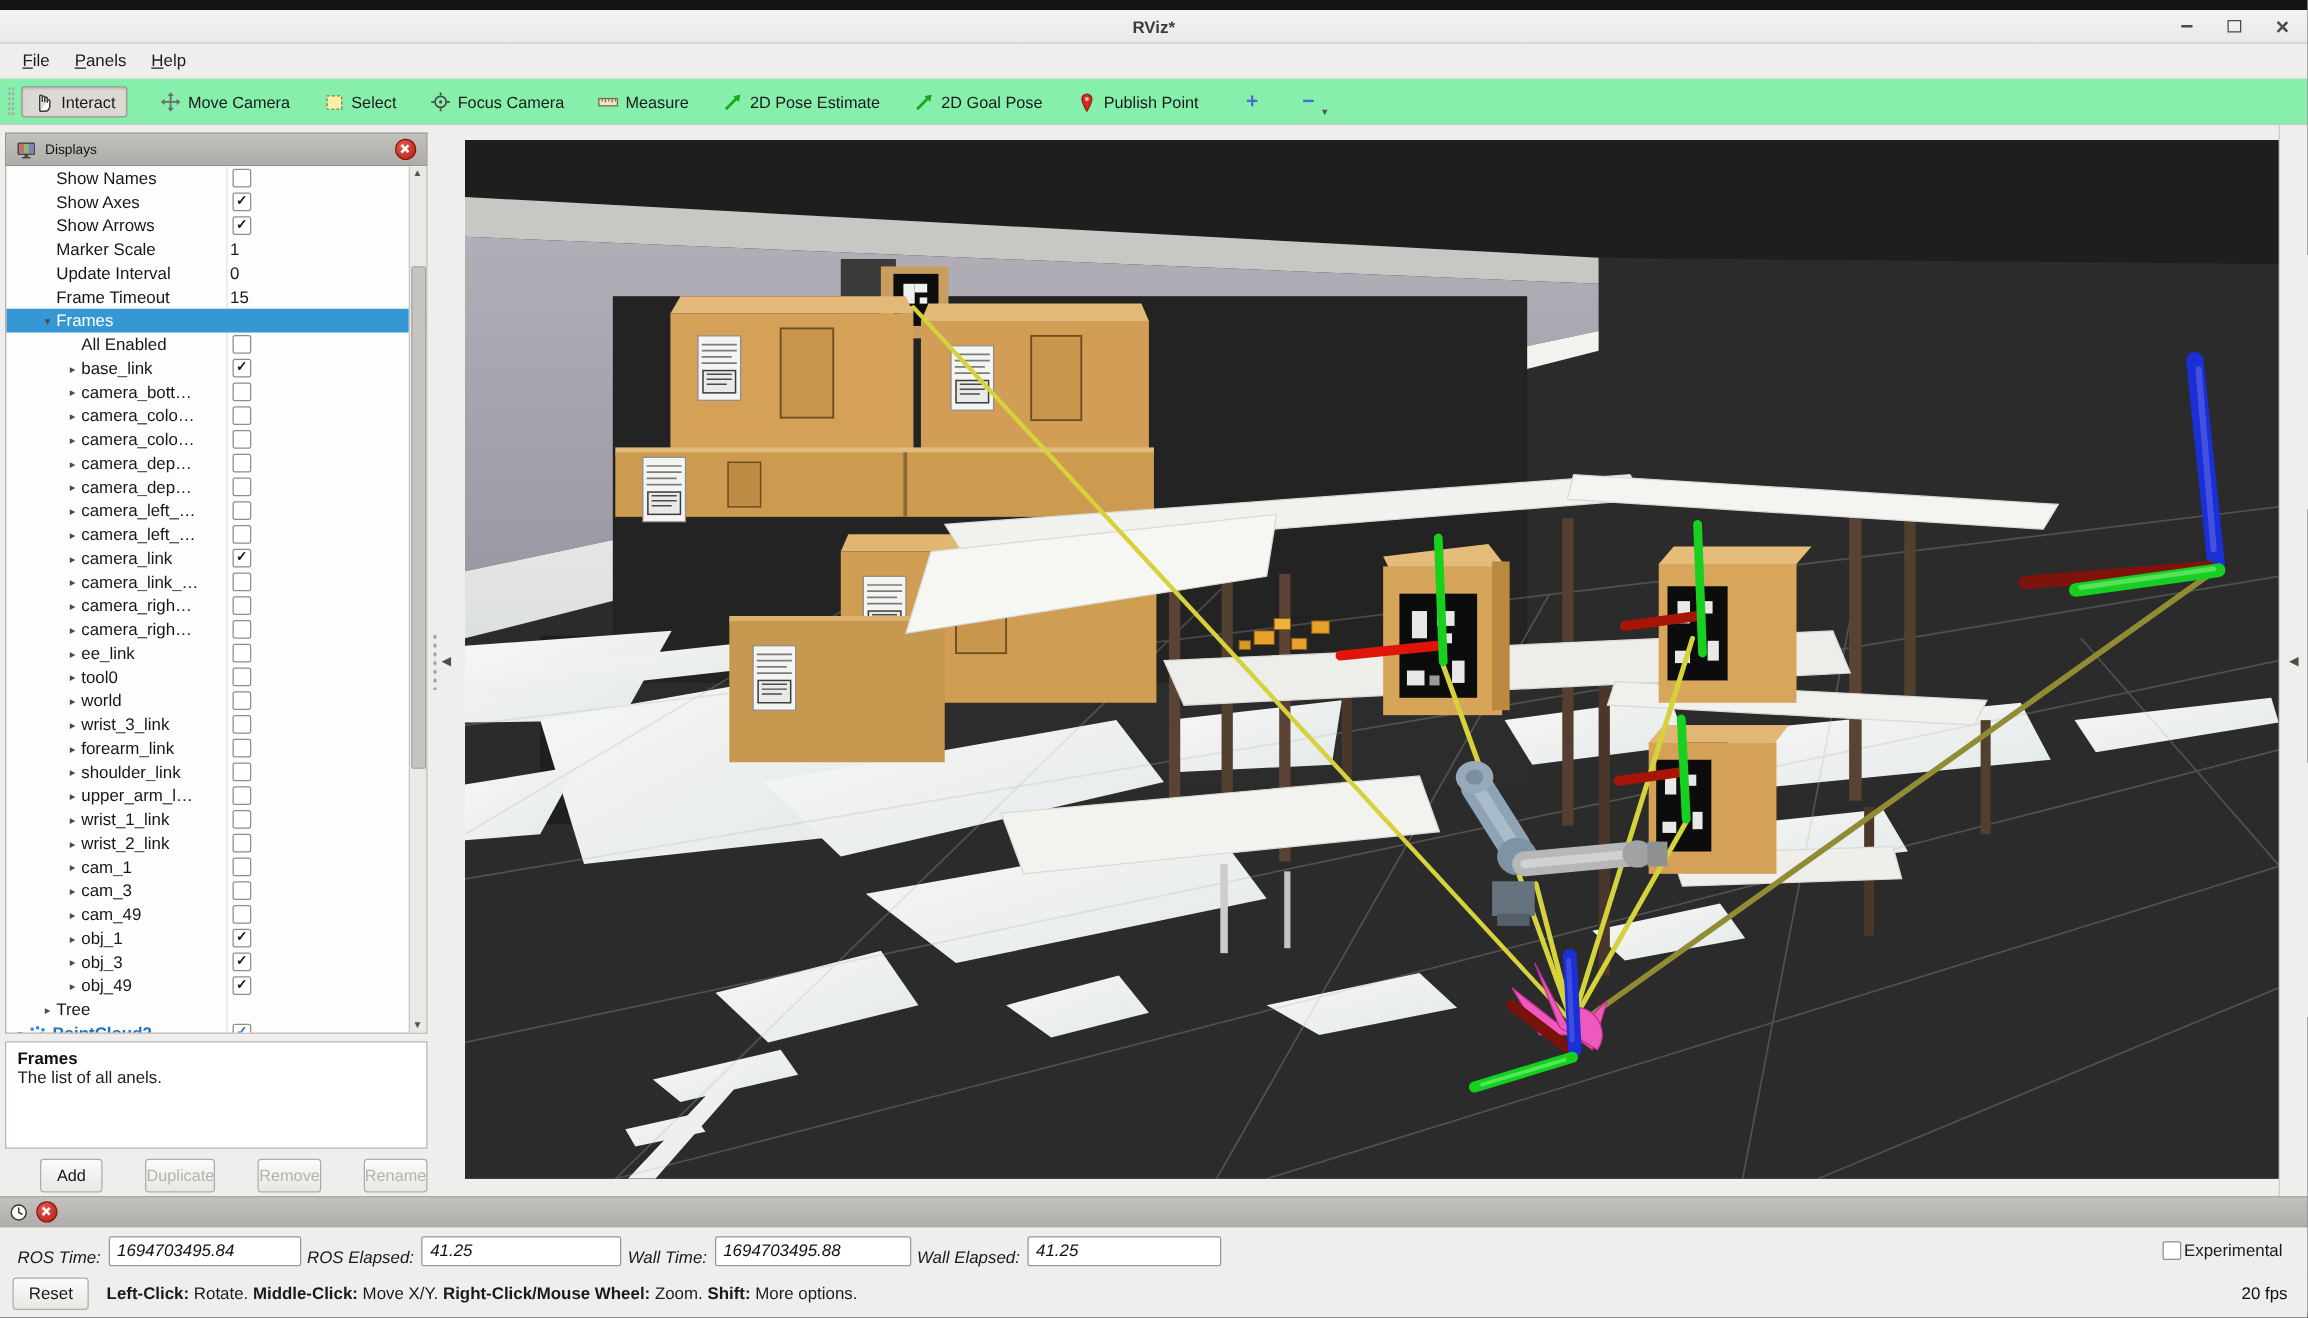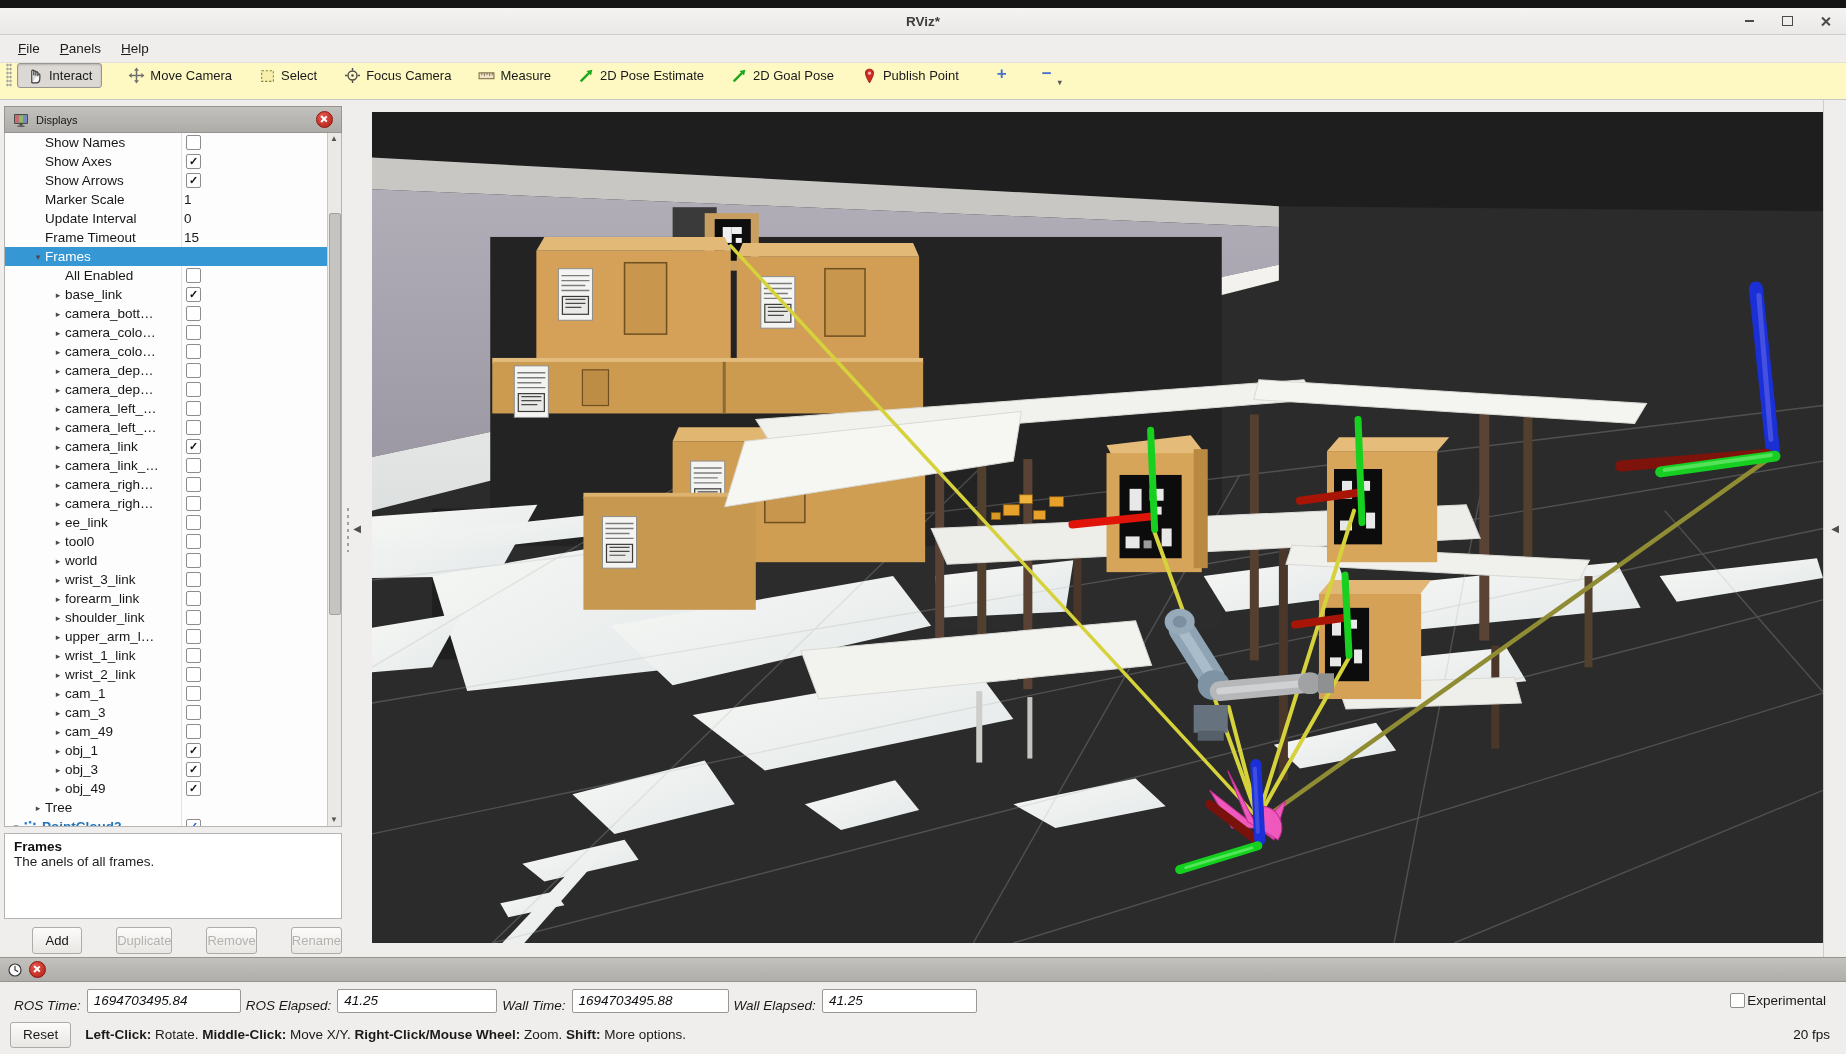--- a/index.html
+++ b/index.html
@@ -19,21 +19,21 @@
   .wclose{position:relative;width:11px;height:11px;display:inline-block;}
   .wclose:before,.wclose:after{content:"";position:absolute;left:5px;top:0;width:1.6px;height:11px;background:#4a4a4a;}
   .wclose:before{transform:rotate(45deg);} .wclose:after{transform:rotate(-45deg);}
 
   
   .menubar{height:27px;background:#f0eeec;display:flex;align-items:center;padding-left:8px;border-bottom:1px solid #e2e0dd;}
   .menu-item{font-size:13.5px;padding:2px 10px;color:#1c1c1c;}
   .menu-item u{text-decoration:underline;}
 
   
-  .toolbar{height:36px;background:#fef9c3;border-bottom:1px solid #c9c7c4;display:flex;align-items:flex-start;padding-left:4px;}
+  .toolbar{height:36px;background:#86efac;border-bottom:1px solid #c9c7c4;display:flex;align-items:center;padding-left:4px;}
   .tb-handle{width:6px;height:24px;margin:0 5px 0 2px;background-image:radial-gradient(#a9a7a4 1px,transparent 1.2px);background-size:3px 4px;}
   .tool{display:flex;align-items:center;gap:5px;padding:3px 9px;margin-right:7px;font-size:13px;border:1px solid transparent;border-radius:3px;}
   .tool.active{background:#dcd9d5;border-color:#98948f;box-shadow:inset 0 1px 2px rgba(0,0,0,.18);margin-right:16px;}
   .tool .ticon{width:17px;height:17px;display:inline-flex;}
   .tool.glyph{color:#4a6fd0;font-weight:bold;font-size:17px;margin-left:14px;padding:0 6px;position:relative;}
   .tool.glyph .caret{position:absolute;right:-4px;bottom:-3px;font-size:8px;color:#5a5a5a;}
 
   
   .main{flex:1;display:flex;padding-left:4px;background:#efeeec;min-height:0;}
   .displays-col{width:338px;display:flex;flex-direction:column;padding-top:6px;min-height:0;}
@@ -570,21 +570,21 @@
             </div>
           </div>
           <div class="scrollbar">
             <div class="sb-arrow sb-up">▲</div>
             <div class="sb-thumb"></div>
             <div class="sb-arrow sb-down">▼</div>
           </div>
         </div>
       <div class="desc-box">
         <div class="desc-title">Frames</div>
-        <div class="desc-body">The anels of all frames.</div>
+        <div class="desc-body">The list of all anels.</div>
       </div>
       <div class="btnrow">
           <div class="pbtn">Add</div>
           <div class="pbtn disabled">Duplicate</div>
           <div class="pbtn disabled">Remove</div>
           <div class="pbtn disabled">Rename</div>
         </div>
     </div>
 
     <div class="splitter">

